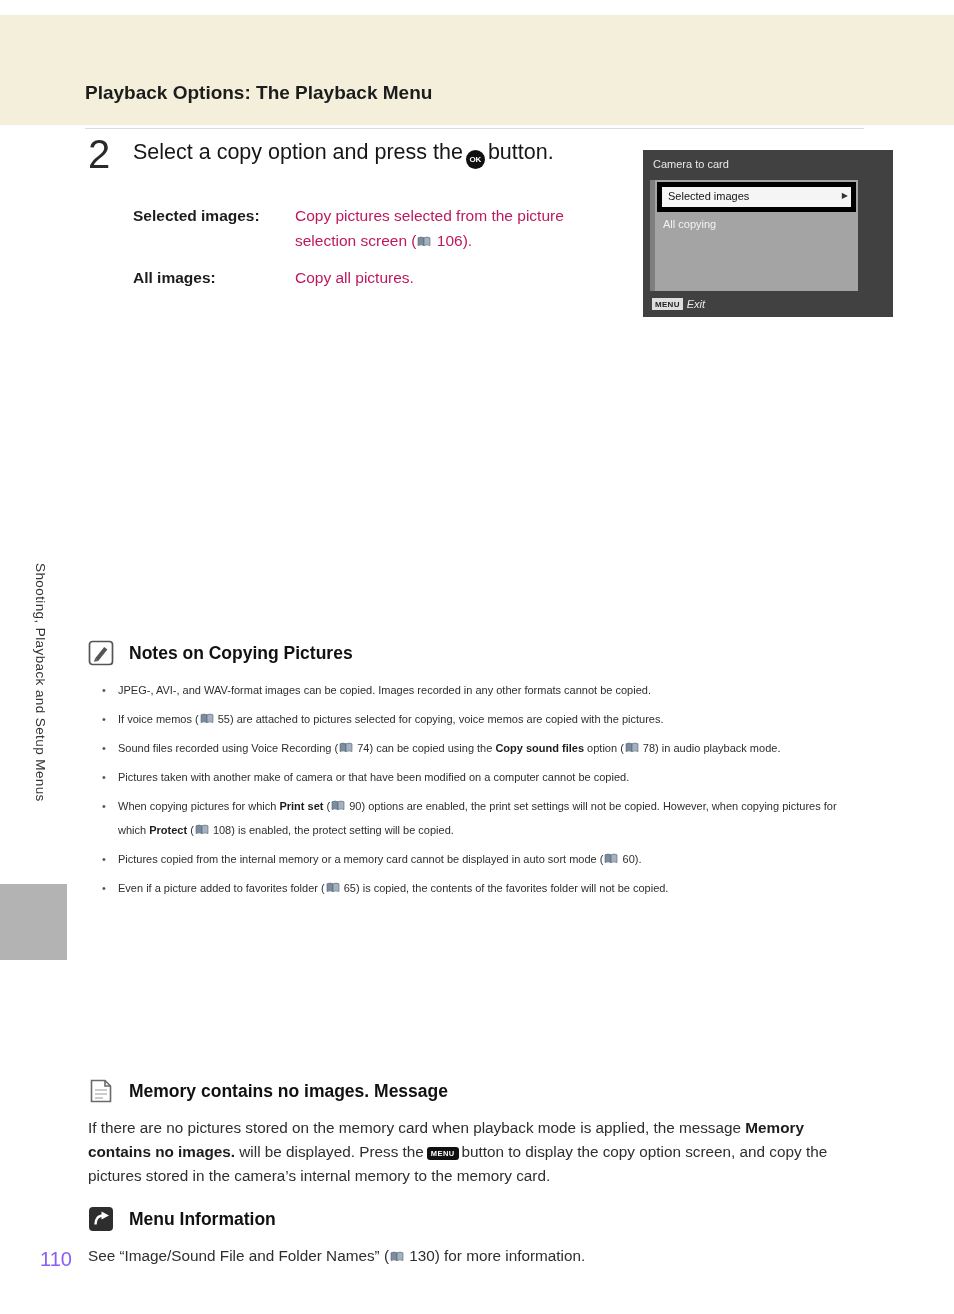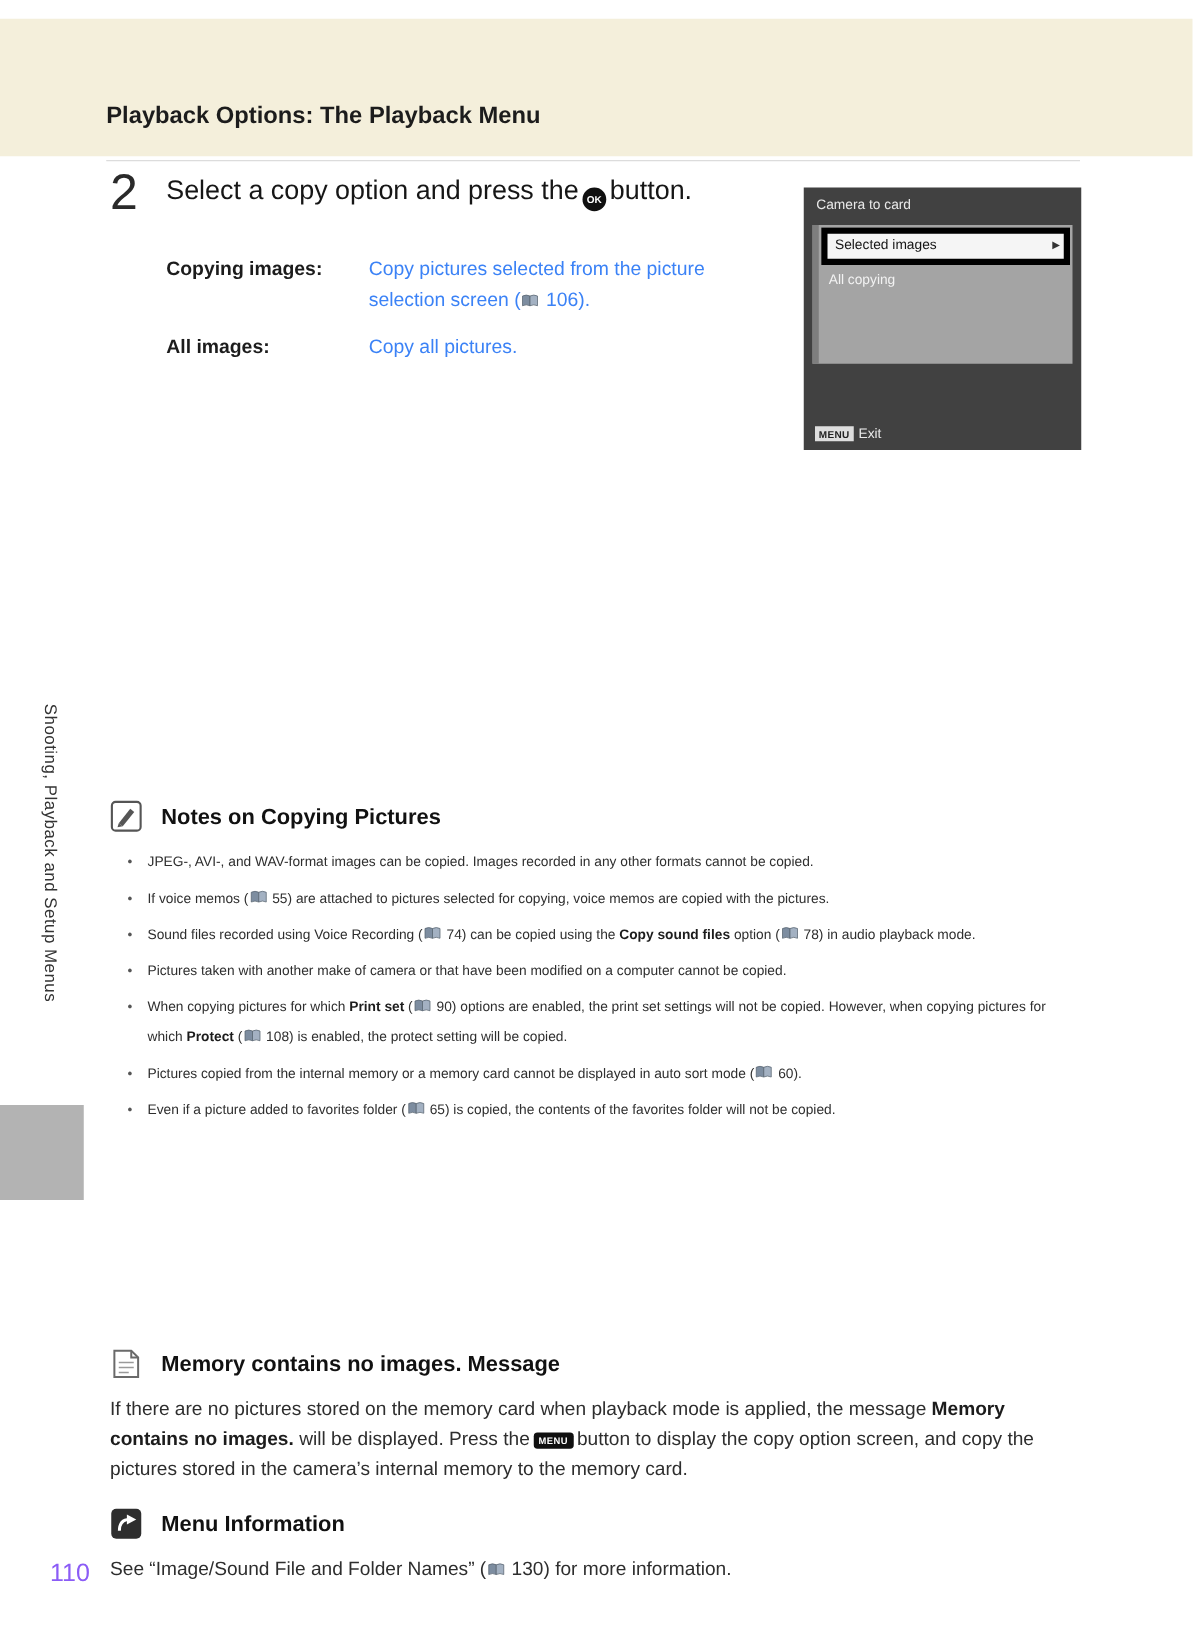--- a/index.html
+++ b/index.html
@@ -23,33 +23,33 @@
   .side-tab{position:absolute;left:0;top:884px;width:67px;height:76px;background:#b3b3b3;}
   .page-number{position:absolute;left:40px;top:1248px;font-size:20px;color:#8b5cf6;}
 
   
   .step{position:absolute;left:88px;top:134px;width:542px;}
   .step-num{position:absolute;left:0;top:0;font-size:40px;font-weight:400;color:#2a2a2a;line-height:1;}
   .step-body{margin-left:45px;}
   .step-title{font-size:21.5px;font-weight:500;color:#161616;margin:4px 0 22px 0;line-height:1.3;}
   .def-grid{display:grid;grid-template-columns:162px 333px;row-gap:12px;font-size:15.5px;line-height:25px;}
   .def-term{font-weight:bold;color:#1c1c1c;}
-  .def-desc{color:#3b82f6;}
+  .def-desc{color:#be185d;}
 
   
-  .camera-screen{position:absolute;left:643px;top:150px;width:222px;height:210px;background:#414141;}
+  .camera-screen{position:absolute;left:643px;top:150px;width:222px;height:167px;background:#414141;padding-left:28px;}
   .cam-title{position:absolute;left:10px;top:8px;font-size:11px;color:#e9e9e9;}
   .cam-menu{position:absolute;left:7px;top:30px;width:208px;height:111px;background:#a4a4a4;}
   .cam-scroll{position:absolute;left:0;top:0;width:5px;height:100%;background:#7e7e7e;}
   .cam-row{position:relative;margin:2px 2px 0 7px;height:20px;line-height:20px;font-size:11px;padding:0 6px;color:#f2f2f2;}
   .cam-row.selected{background:#f5f5f5;color:#141414;border:5px solid #000000;line-height:18px;}
   .cam-arrow{position:absolute;right:3px;top:0;font-size:8px;color:#333;}
   .cam-footer{position:absolute;left:9px;bottom:7px;display:flex;align-items:center;gap:4px;}
   .cam-menu-btn{background:#dedede;color:#222;font-size:8px;font-weight:bold;padding:1.5px 3px;letter-spacing:.3px;}
-  .cam-exit{color:#eaeaea;font-size:11px;}
+  .cam-exit{color:#eaeaea;font-size:11px;font-style:italic;}
 
   
   .section{position:absolute;left:88px;width:776px;}
   .sec-notes{top:640px;}
   .sec-memory{top:1078px;}
   .sec-moreinfo{top:1206px;}
   .sec-head{display:flex;align-items:center;gap:15px;margin-bottom:12px;}
   .sec-head h3{font-size:17.5px;font-weight:bold;margin:0;color:#111;}
   .sec-icon{width:26px;height:26px;flex:none;display:inline-block;}
   .bullets{list-style:none;margin:0;padding:0 0 0 14px;font-size:11px;line-height:24px;color:#2e2e2e;}
@@ -78,21 +78,21 @@
 
   <div class="side-text">Shooting, Playback and Setup Menus</div>
   <div class="side-tab"></div>
   <div class="page-number">110</div>
 
   <div class="step">
     <div class="step-num">2</div>
     <div class="step-body">
       <h2 class="step-title">Select a copy option and press the<span class="okbtn">OK</span>button.</h2>
       <div class="def-grid">
-        <div class="def-term">Copying images:</div>
+        <div class="def-term">Selected images:</div>
         <div class="def-desc">Copy pictures selected from the picture selection screen (<span class="pref"><svg width="14" height="11" viewBox="0 0 14 11">
                 <path d="M1 1.8 Q4 .3 7 1.8 L7 9.6 Q4 8.1 1 9.6 Z" fill="#7d8da0" stroke="#55636f" stroke-width="0.6"></path>
                 <path d="M13 1.8 Q10 .3 7 1.8 L7 9.6 Q10 8.1 13 9.6 Z" fill="#a3b1c2" stroke="#55636f" stroke-width="0.6"></path>
               </svg>&nbsp;106</span>).</div>
         <div class="def-term">All images:</div>
         <div class="def-desc">Copy all pictures.</div>
       </div>
     </div>
   </div>
 

